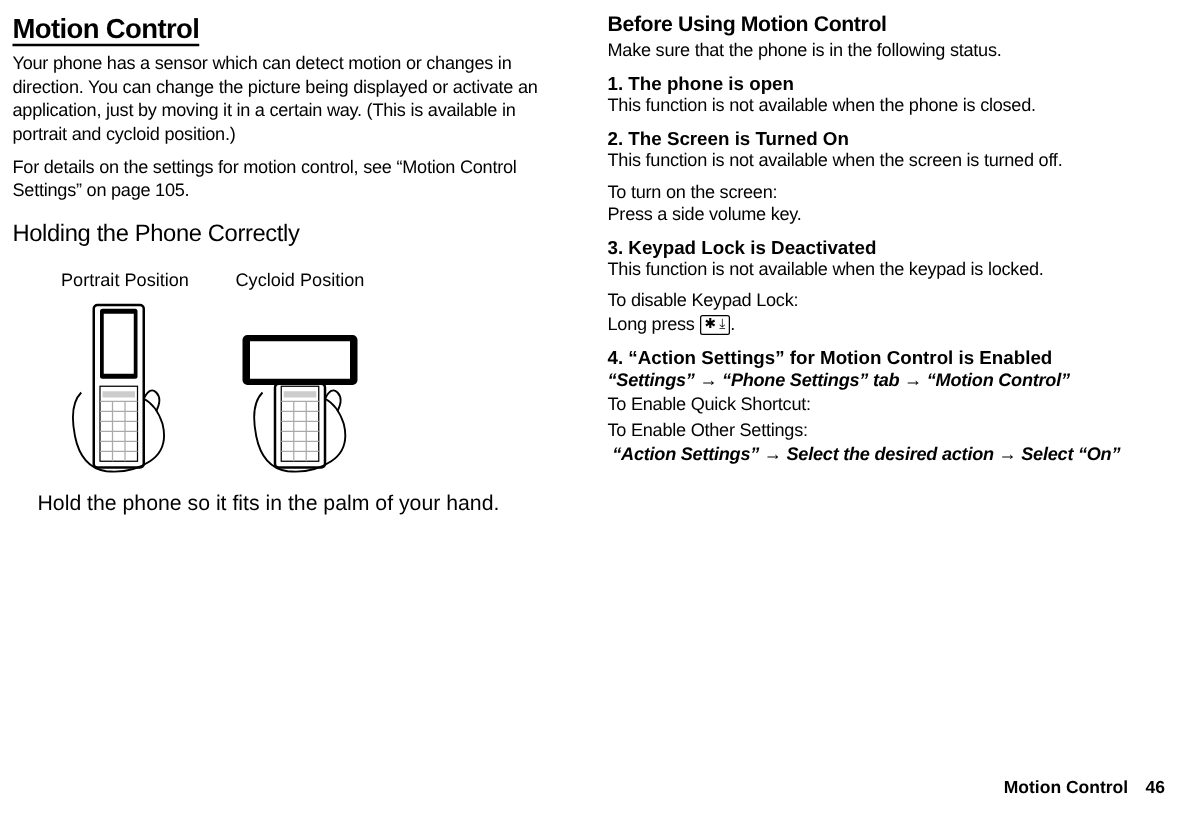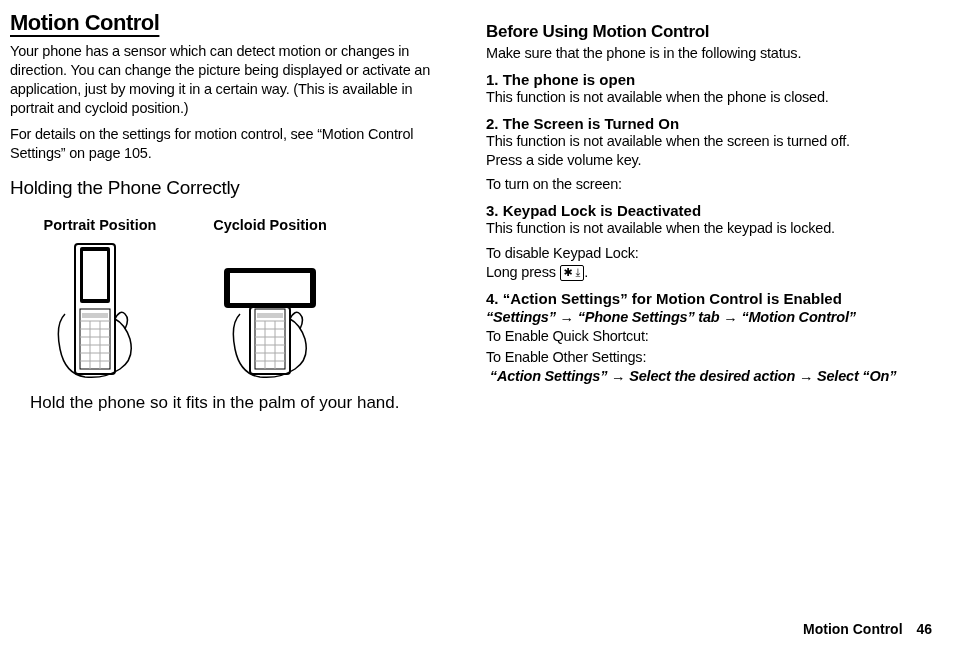--- a/index.html
+++ b/index.html
@@ -60,25 +60,23 @@
 .nav-line {
   font-size: 14.5px;
   font-weight: bold;
   font-style: italic;
   font-stretch: condensed;
   letter-spacing: -0.2px;
   margin-top: 2px;
 }
 .figures {
   display: flex;
-  gap: 30px;
   margin-top: 18px;
   margin-bottom: 14px;
   padding-left: 20px;
-  font-weight: bold;
 }
 .fig {
   display: flex;
   flex-direction: column;
   align-items: center;
 }
 .fig-caption {
   font-size: 14.5px;
   text-align: center;
   margin-bottom: 6px;
@@ -160,30 +158,30 @@
           <path d="M 40 75 Q 30 85 35 110 Q 40 135 60 138 Q 80 140 95 130 Q 110 120 105 100 Q 100 85 90 80" fill="none" stroke="#000" stroke-width="1.5"></path>
           <path d="M 90 80 Q 95 70 100 75 Q 105 80 100 90" fill="none" stroke="#000" stroke-width="1.5"></path>
         </svg>
       </div>
     </div>
 
     <p class="caption-line">Hold the phone so it fits in the palm of your hand.</p>
   </div>
 
   <div class="col">
-    <h2 class="subhead-r" style="margin-top:12px">Before Using Motion Control</h2>
+    <h2 class="subhead-r" style="margin-top:0">Before Using Motion Control</h2>
     <p class="body-text">Make sure that the phone is in the following status.</p>
 
     <p class="item-head">1. The phone is open</p>
     <p class="body-text">This function is not available when the phone is closed.</p>
 
     <p class="item-head">2. The Screen is Turned On</p>
     <p class="body-text">This function is not available when the screen is turned off.</p>
+    <p class="body-text" style="margin-top:6px">To turn on the screen:</p>
     <p class="body-text">Press a side volume key.</p>
-    <p class="body-text" style="margin-top:6px">To turn on the screen:</p>
 
     <p class="item-head">3. Keypad Lock is Deactivated</p>
     <p class="body-text">This function is not available when the keypad is locked.</p>
     <p class="body-text" style="margin-top:6px">To disable Keypad Lock:</p>
     <p class="body-text">
       <span>Long press </span><span class="key-icon">✱&nbsp;⤓</span><span>.</span>
     </p>
 
     <p class="item-head">4. “Action Settings” for Motion Control is Enabled</p>
     <p class="nav-line">“Settings” → “Phone Settings” tab → “Motion Control”</p>

